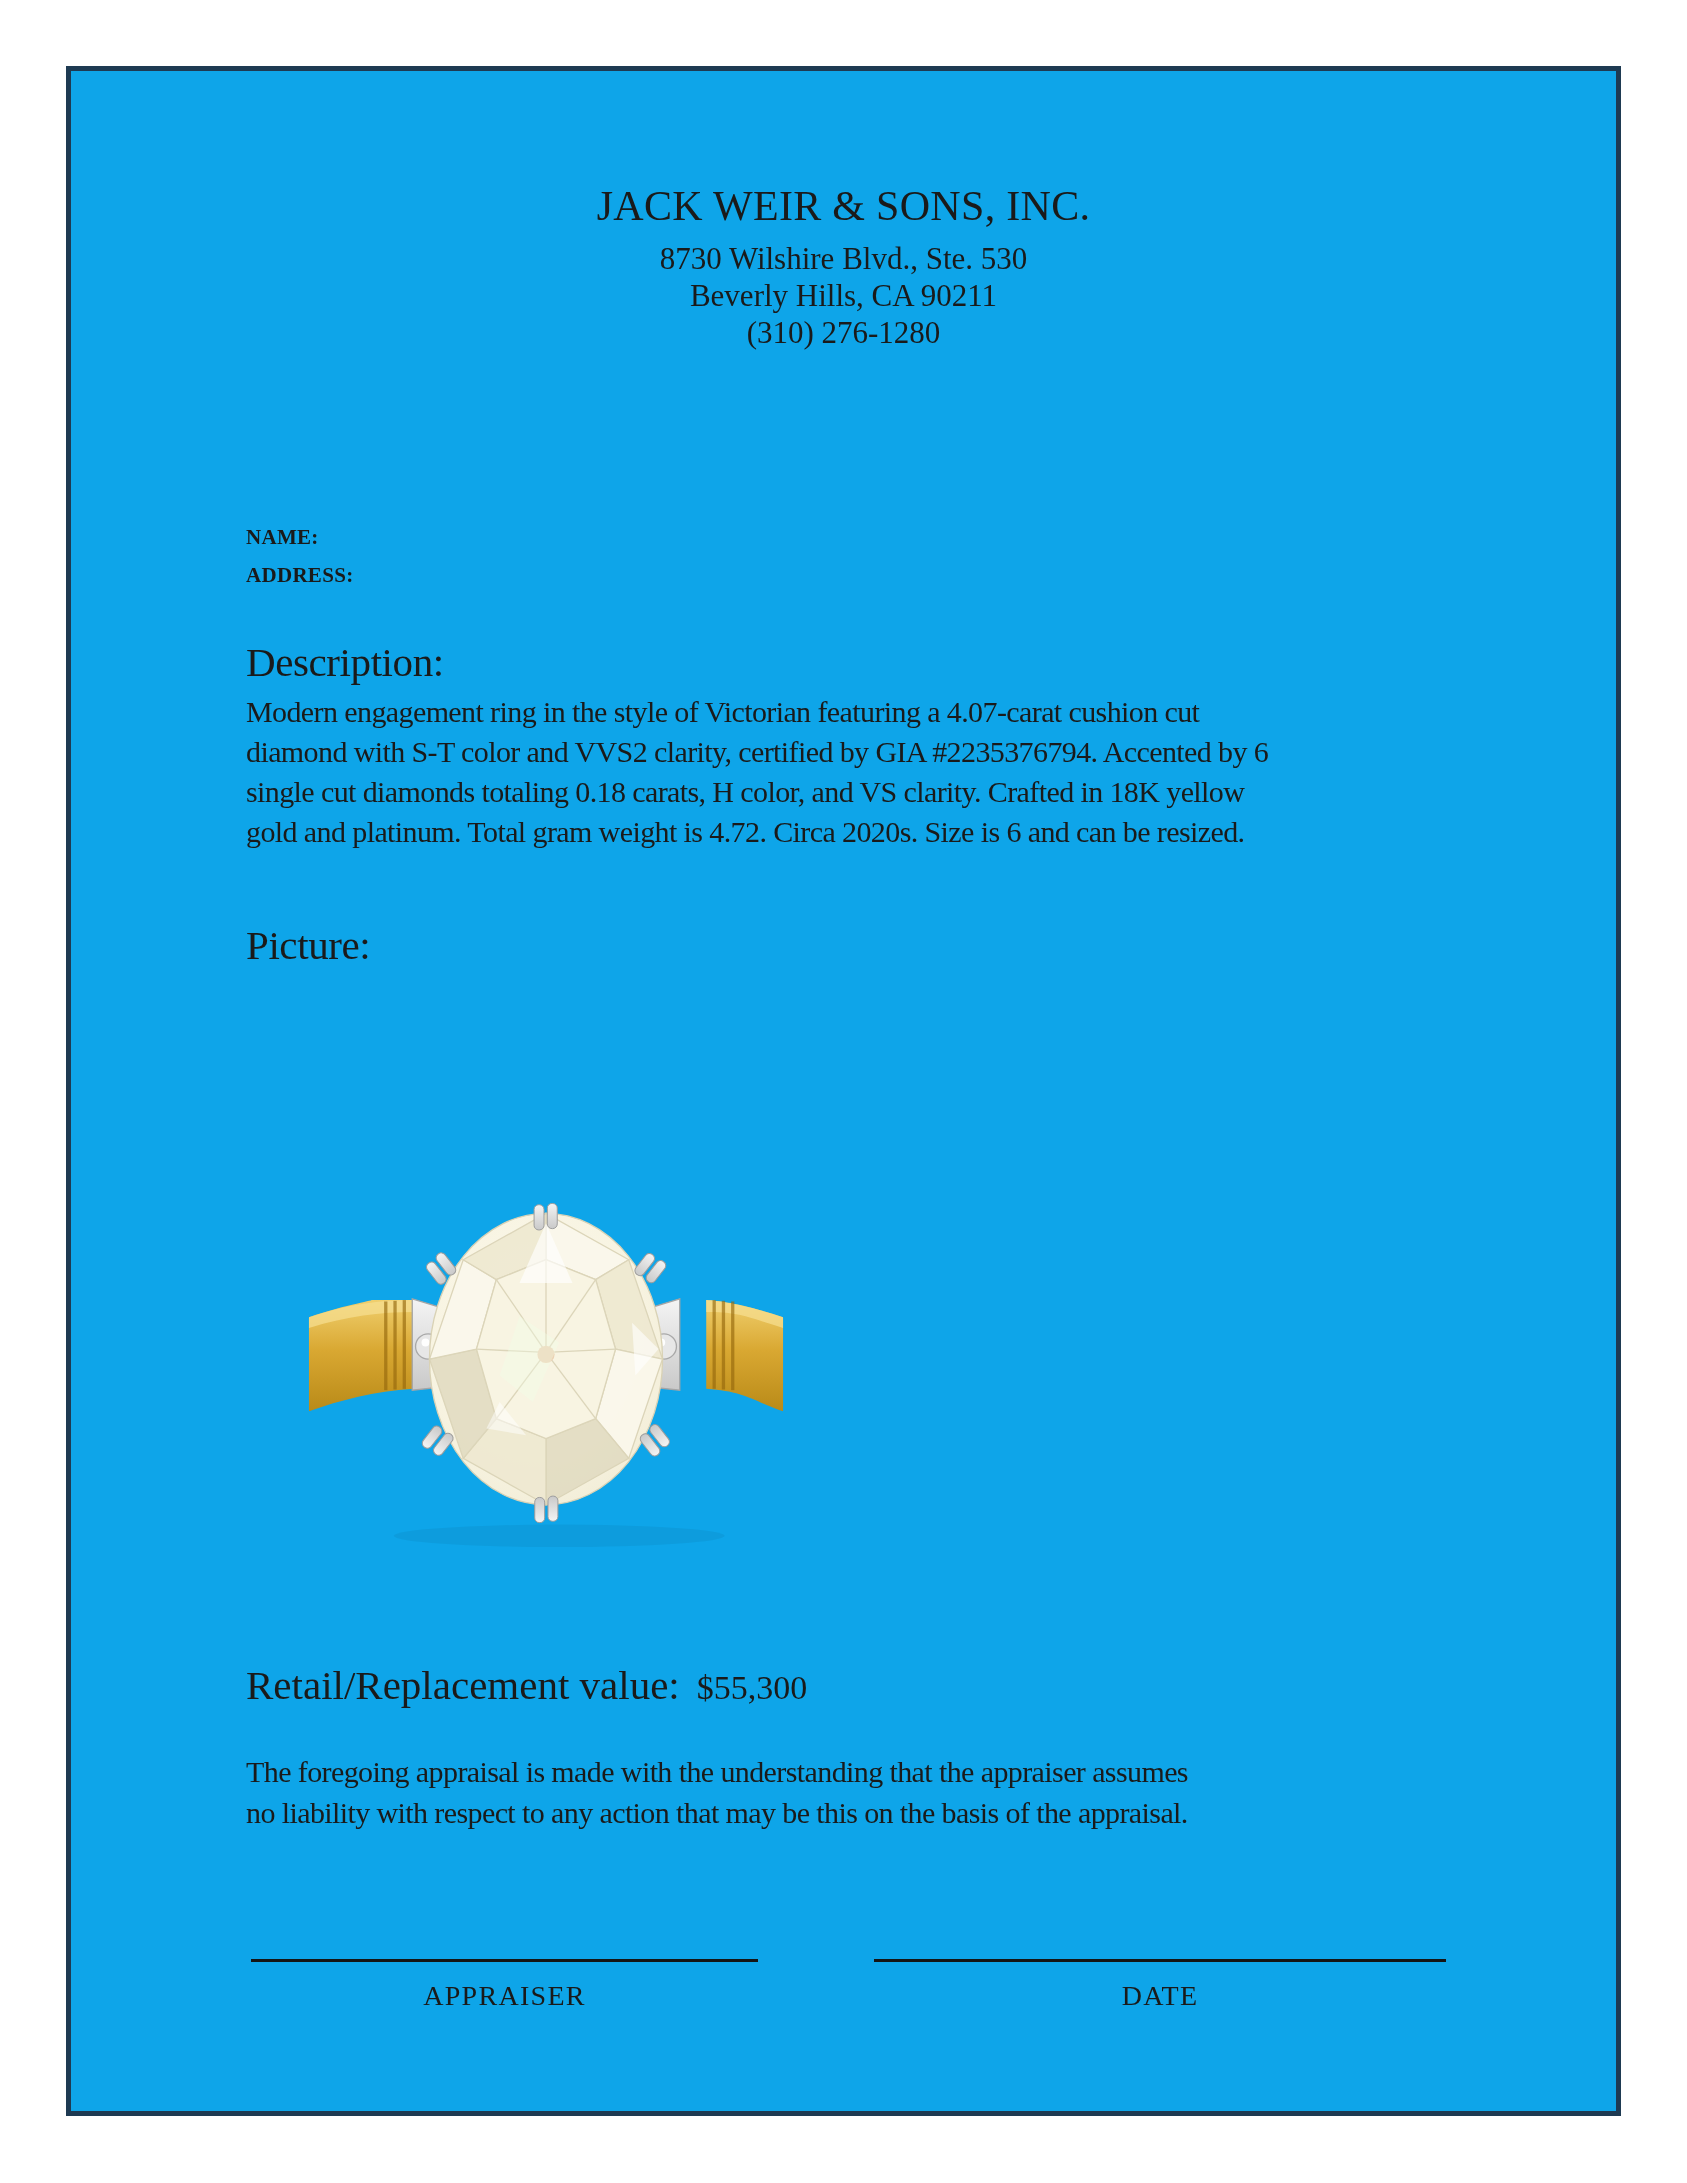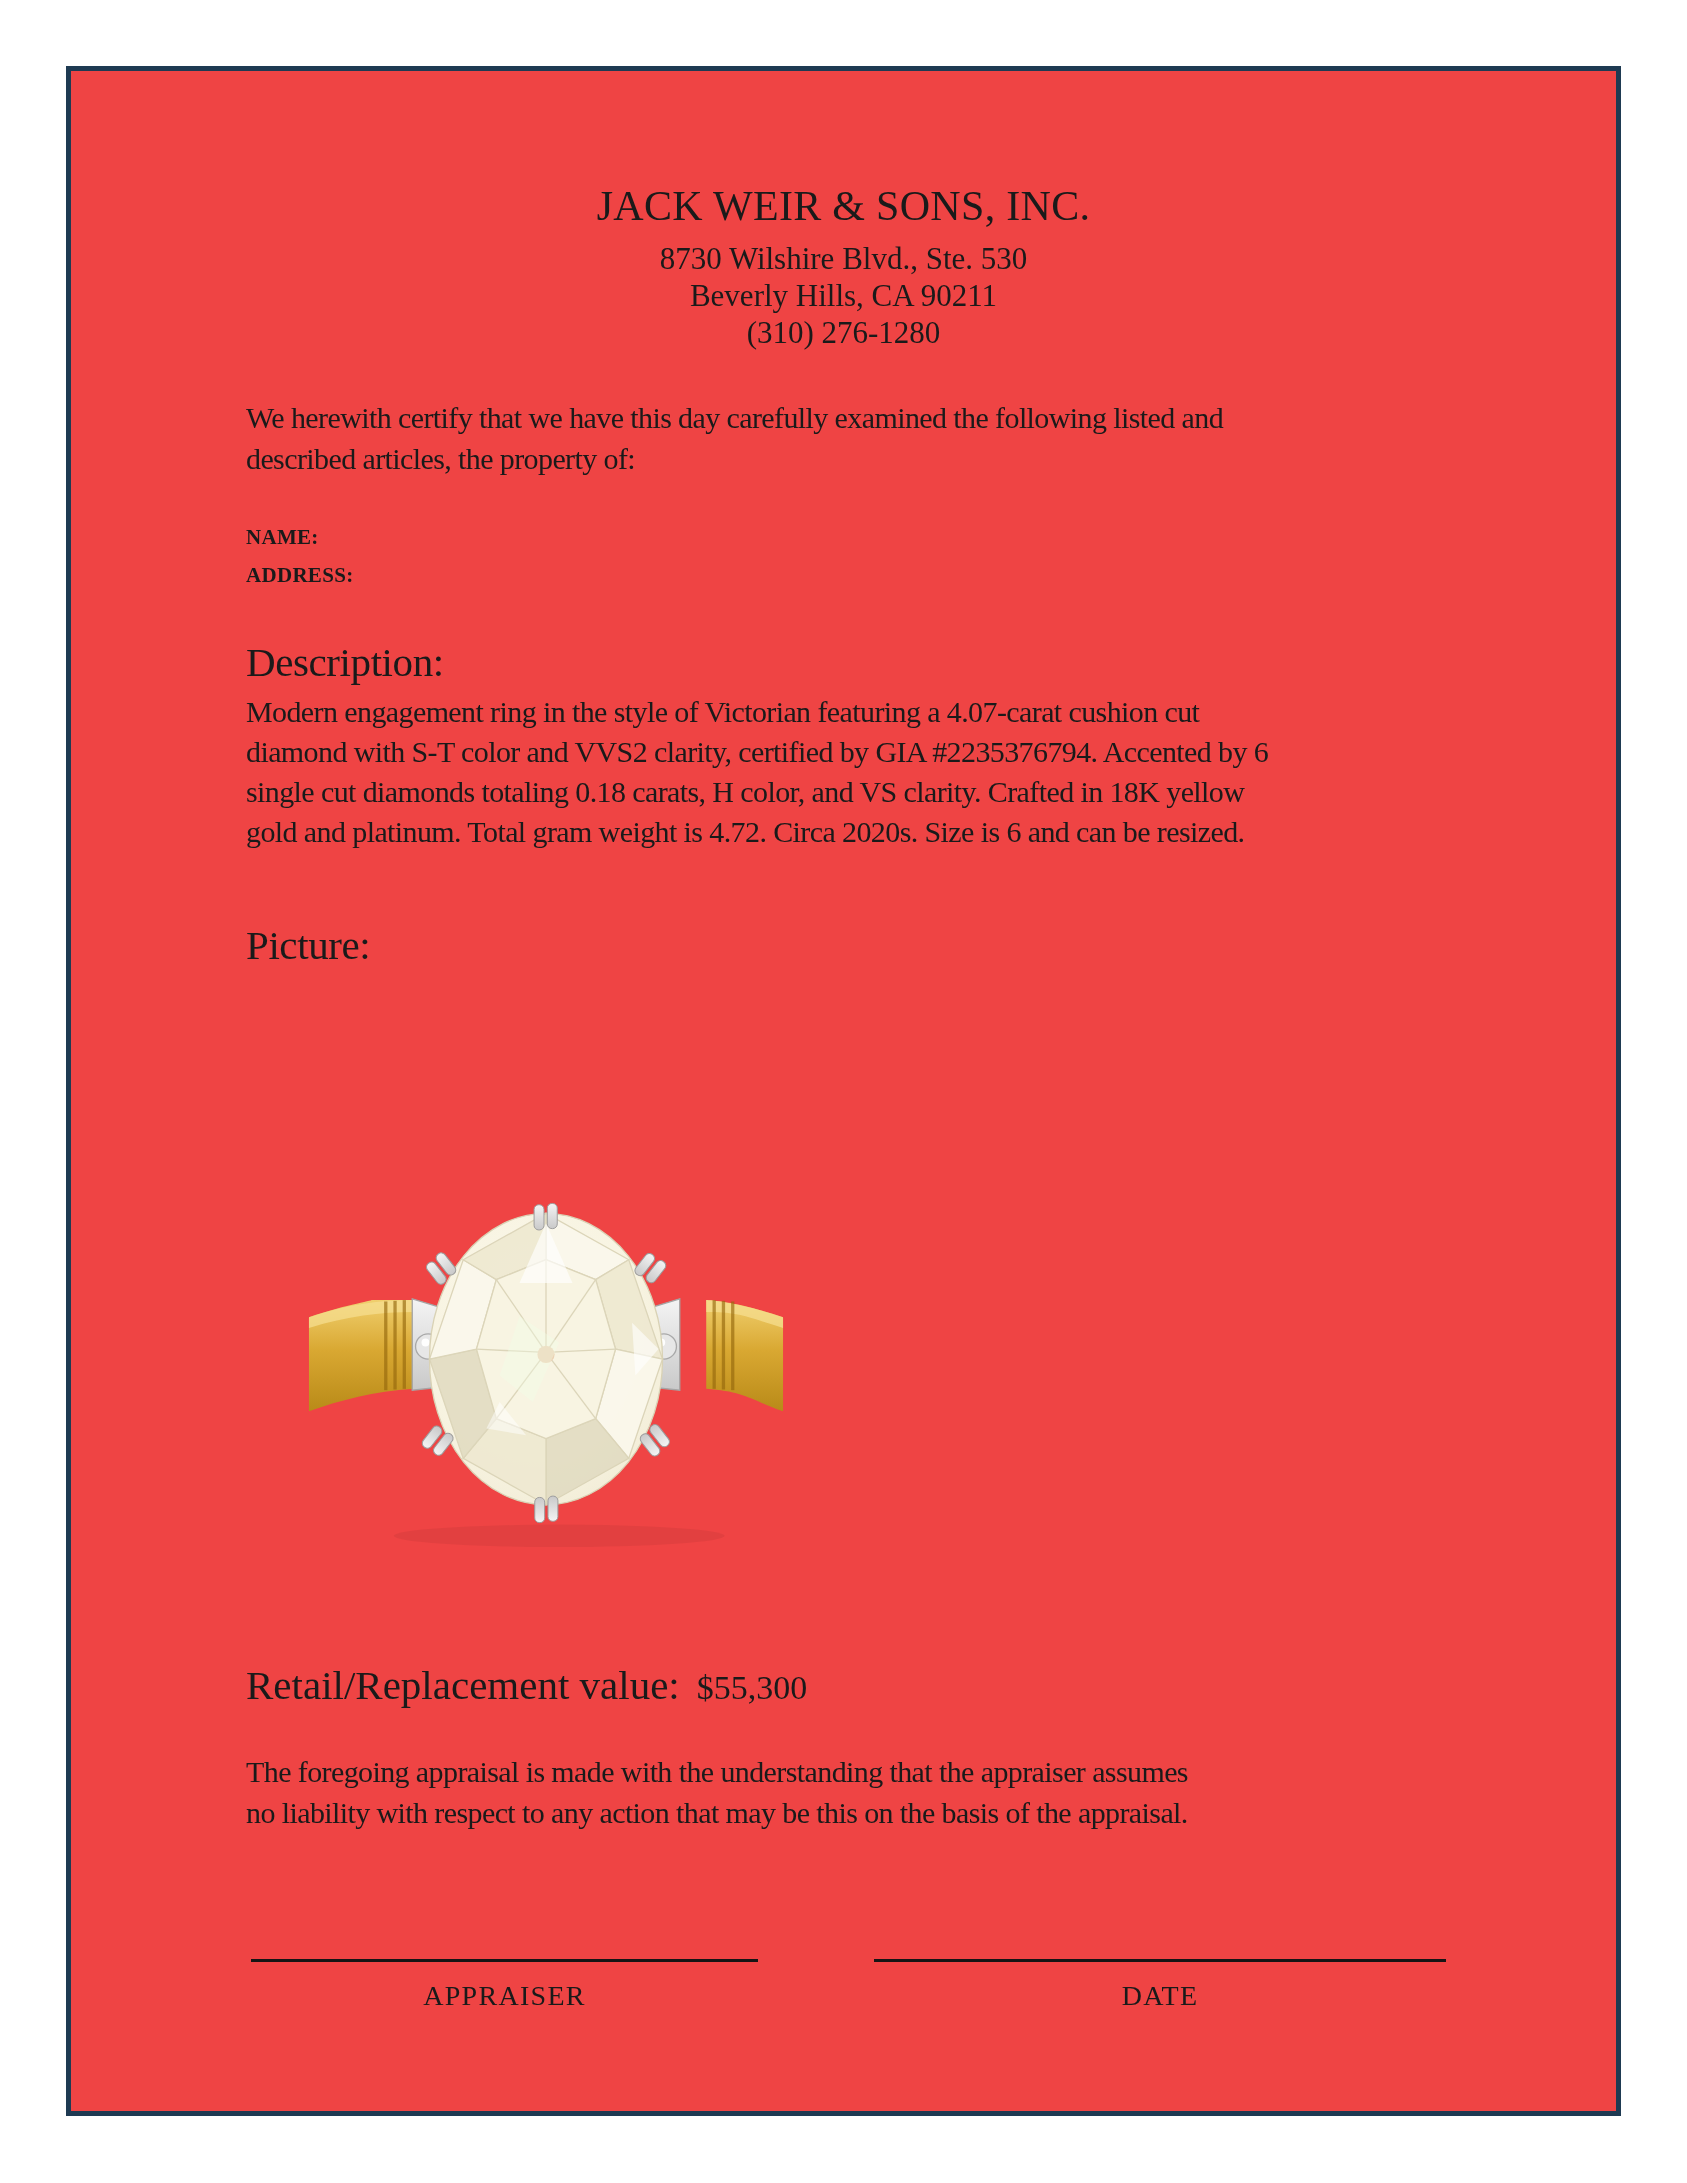--- a/index.html
+++ b/index.html
@@ -12,21 +12,21 @@
     width:1687px;height:2183px;background:#ffffff;
     font-family:"Liberation Serif", serif;
     color:var(--text);
   }
   .page{position:relative;width:1687px;height:2183px;background:#ffffff;overflow:hidden;}
   .frame{
     position:absolute;left:66px;top:66px;
     width:1555px;height:2050px;
     box-sizing:border-box;
     border:5.3px solid var(--border);
-    background:#ef4444;
+    background:#0ea5e9;
   }
   .frame > *{position:absolute;}
   .header-block{top:110px;left:0;right:0;text-align:center;}
   .company-name{
     font-size:42px;line-height:50px;letter-spacing:0.3px;
     margin:0 0 9.3px 0;font-weight:400;
   }
   .addr-line{font-size:31px;line-height:37px;}
   .body-text{
     font-size:30px;line-height:41px;letter-spacing:-0.02em;
@@ -63,22 +63,20 @@
 <div class="page">
   <div class="frame">
 
     <header class="header-block">
       <div class="company-name">JACK WEIR &amp; SONS, INC.</div>
       <div class="addr-line">8730 Wilshire Blvd., Ste. 530</div>
       <div class="addr-line">Beverly Hills, CA 90211</div>
       <div class="addr-line">(310) 276-1280</div>
     </header>
 
-    <div class="body-text certify">We herewith certify that we have this day carefully examined the following listed and
-described articles, the property of:</div>
 
     <div class="owner-block">
       <div>NAME:</div>
       <div>ADDRESS:</div>
     </div>
 
     <div class="section-heading desc-heading">Description:</div>
     <div class="body-text desc-text">Modern engagement ring in the style of Victorian featuring a 4.07-carat cushion cut
 diamond with S-T color and VVS2 clarity, certified by GIA #2235376794. Accented by 6
 single cut diamonds totaling 0.18 carats, H color, and VS clarity. Crafted in 18K yellow

